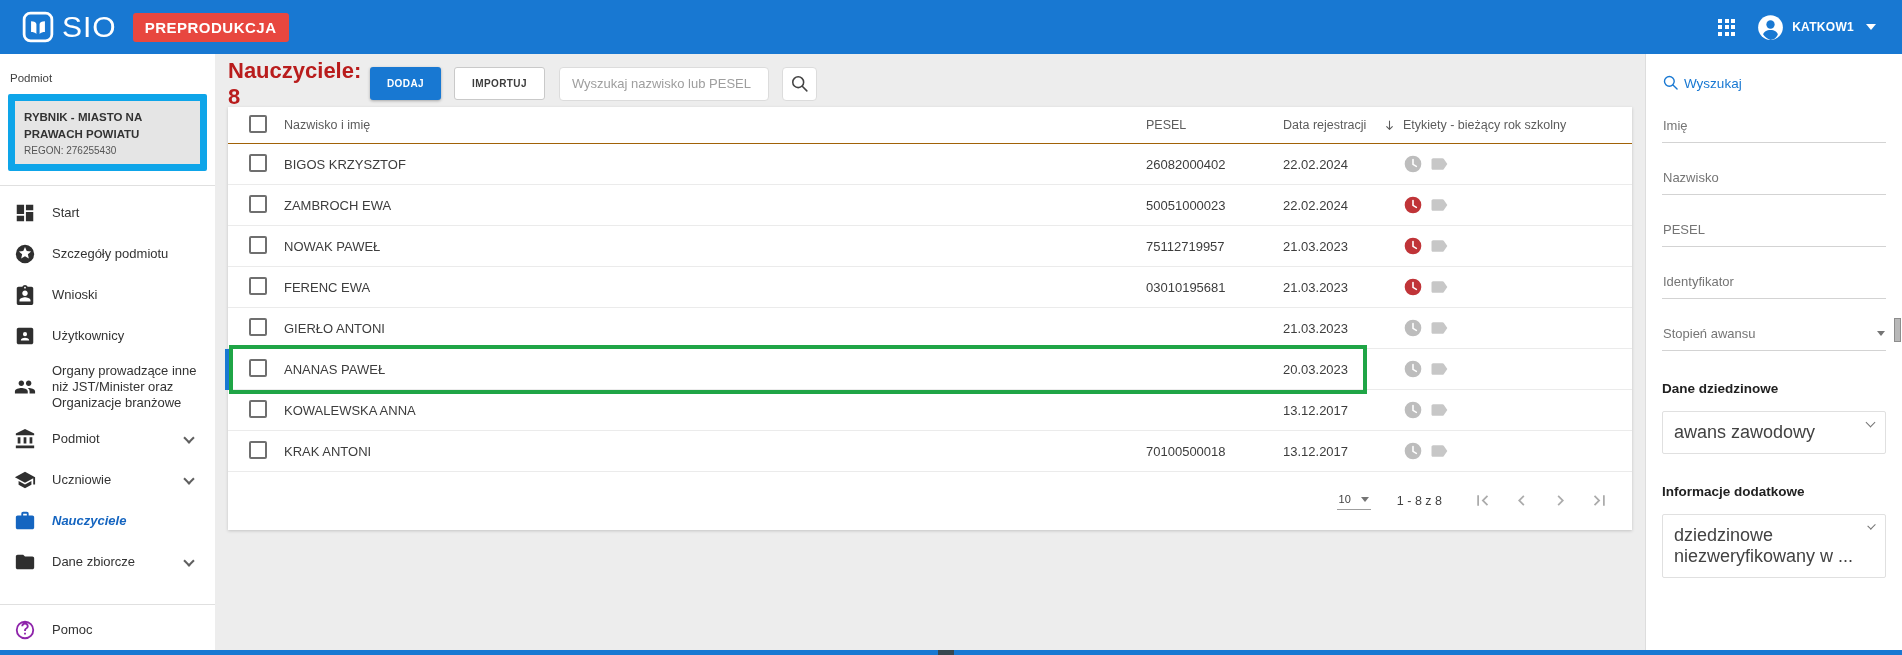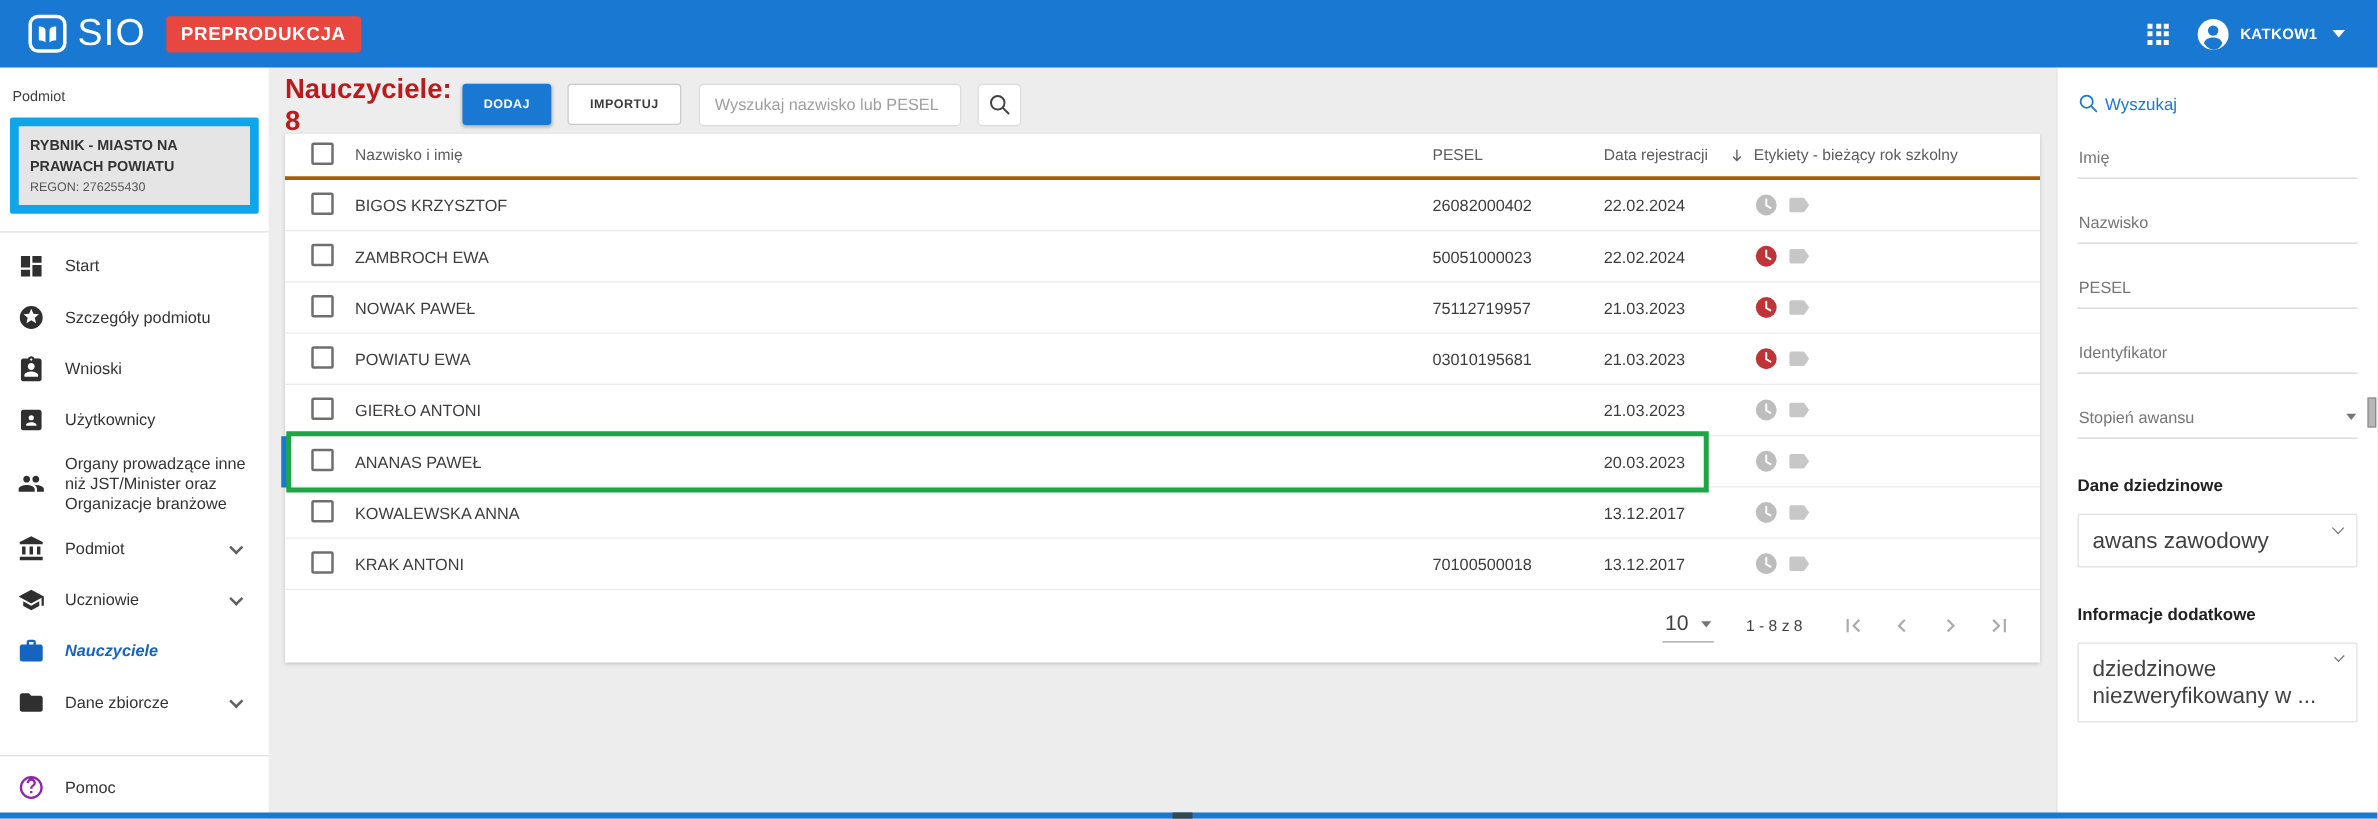--- a/index.html
+++ b/index.html
@@ -48,37 +48,37 @@
   .btn-primary { background:#1878d2; color:#fff; border:none; box-shadow:0 1px 3px rgba(0,0,0,.3); margin-left:0; }
   .btn-secondary { background:#fff; color:#3c3c3c; border:1px solid #c9c9c9; margin-left:13px; }
   .search-box { margin-left:14px; width:210px; height:34px; border:1px solid #dcdcdc; border-radius:4px; background:#fff; padding:0 12px; font-size:13px; color:#3c3c3c; font-family:"Liberation Sans",sans-serif; }
   .search-box::placeholder { color:#9e9e9e; }
   .search-btn { margin-left:13px; width:35px; height:34px; border:1px solid #dcdcdc; border-radius:4px; background:#fff; display:flex; align-items:center; justify-content:center; cursor:pointer; color:#424242; }
   .search-btn svg { width:19px; height:19px; }
 
   
   .card { margin:0 13px; height:423px; background:#fff; box-shadow:0 1px 3px rgba(0,0,0,.18); position:relative; }
   .thead, .trow { display:grid; grid-template-columns:56px 862px 137px 120px 1fr; align-items:center; }
-  .thead { height:37px; border-bottom:3px solid #a16207; }
+  .thead { height:37px; border-bottom:1px solid #a16207; }
   .th { font-size:12.5px; color:#5c5c5c; }
   .trow { height:41px; border-bottom:1px solid #ebebeb; position:relative; }
   .cell { font-size:13px; color:#3d3d3d; }
   .c-check { padding-left:21px; }
   .checkbox { width:18px; height:18px; border:2px solid #6f6f6f; border-radius:2px; background:#fff; display:inline-block; cursor:pointer; }
   .c-date-wrap { display:flex; align-items:center; gap:16px; }
   .sort-icon { width:15px; height:15px; color:#5c5c5c; }
   .c-labels { display:flex; align-items:center; gap:6px; }
   .clock-icon { width:20px; height:20px; color:#bdbdbd; }
   .clock-icon.red { color:#c03438; }
   .tag-icon { width:20px; height:20px; color:#c7c7c7; }
   .green-box { position:absolute; left:1px; top:-4px; width:1138px; height:49px; border:4px solid #1fa546; z-index:3; pointer-events:none; }
   .blue-edge { position:absolute; left:-3px; top:0; width:5px; height:41px; background:#1878d2; z-index:2; }
 
   .tfoot { height:57px; display:flex; align-items:center; justify-content:flex-end; padding-right:22px; gap:26px; }
-  .pagesize { display:flex; align-items:center; gap:10px; font-size:17px; color:#424242; border-bottom:1px solid #9e9e9e; padding:2px 2px 4px 2px; cursor:pointer; }
+  .pagesize { display:flex; align-items:center; gap:10px; font-size:11px; color:#424242; border-bottom:1px solid #9e9e9e; padding:2px 2px 4px 2px; cursor:pointer; }
   .caret-gray { width:0; height:0; border-left:4px solid transparent; border-right:4px solid transparent; border-top:5px solid #757575; }
   .range-label { font-size:12.5px; color:#424242; }
   .pager { display:flex; align-items:center; gap:18px; margin-left:4px; }
   .pager .pbtn { width:21px; height:21px; color:#ababab; cursor:pointer; }
 
   
   .rightpanel { width:257px; flex:0 0 257px; background:#fff; border-left:1px solid #ddd; padding:20px 16px 0 16px; }
   .filter-title { display:flex; align-items:flex-end; gap:5px; color:#1878d2; font-size:13.5px; }
   .filter-title svg { width:17px; height:17px; }
   .field { margin-top:27px; border-bottom:1px solid #d3d3d3; padding:0 1px 9px 1px; font-size:13px; color:#757575; display:flex; align-items:center; justify-content:space-between; cursor:text; }
@@ -369,21 +369,21 @@
           <svg class="clock-icon red">
               <use href="#i-clock"></use>
             </svg>
           <svg class="tag-icon">
               <use href="#i-tag"></use>
             </svg>
         </div>
       </div>
       <div class="trow">
         <div class="cell c-check"><span class="checkbox"></span></div>
-        <div class="cell">POWIATU EWA</div>
+        <div class="cell">FERENC EWA</div>
         <div class="cell">03010195681</div>
         <div class="cell">21.03.2023</div>
         <div class="cell c-labels">
           <svg class="clock-icon red">
               <use href="#i-clock"></use>
             </svg>
           <svg class="tag-icon">
               <use href="#i-tag"></use>
             </svg>
         </div>

